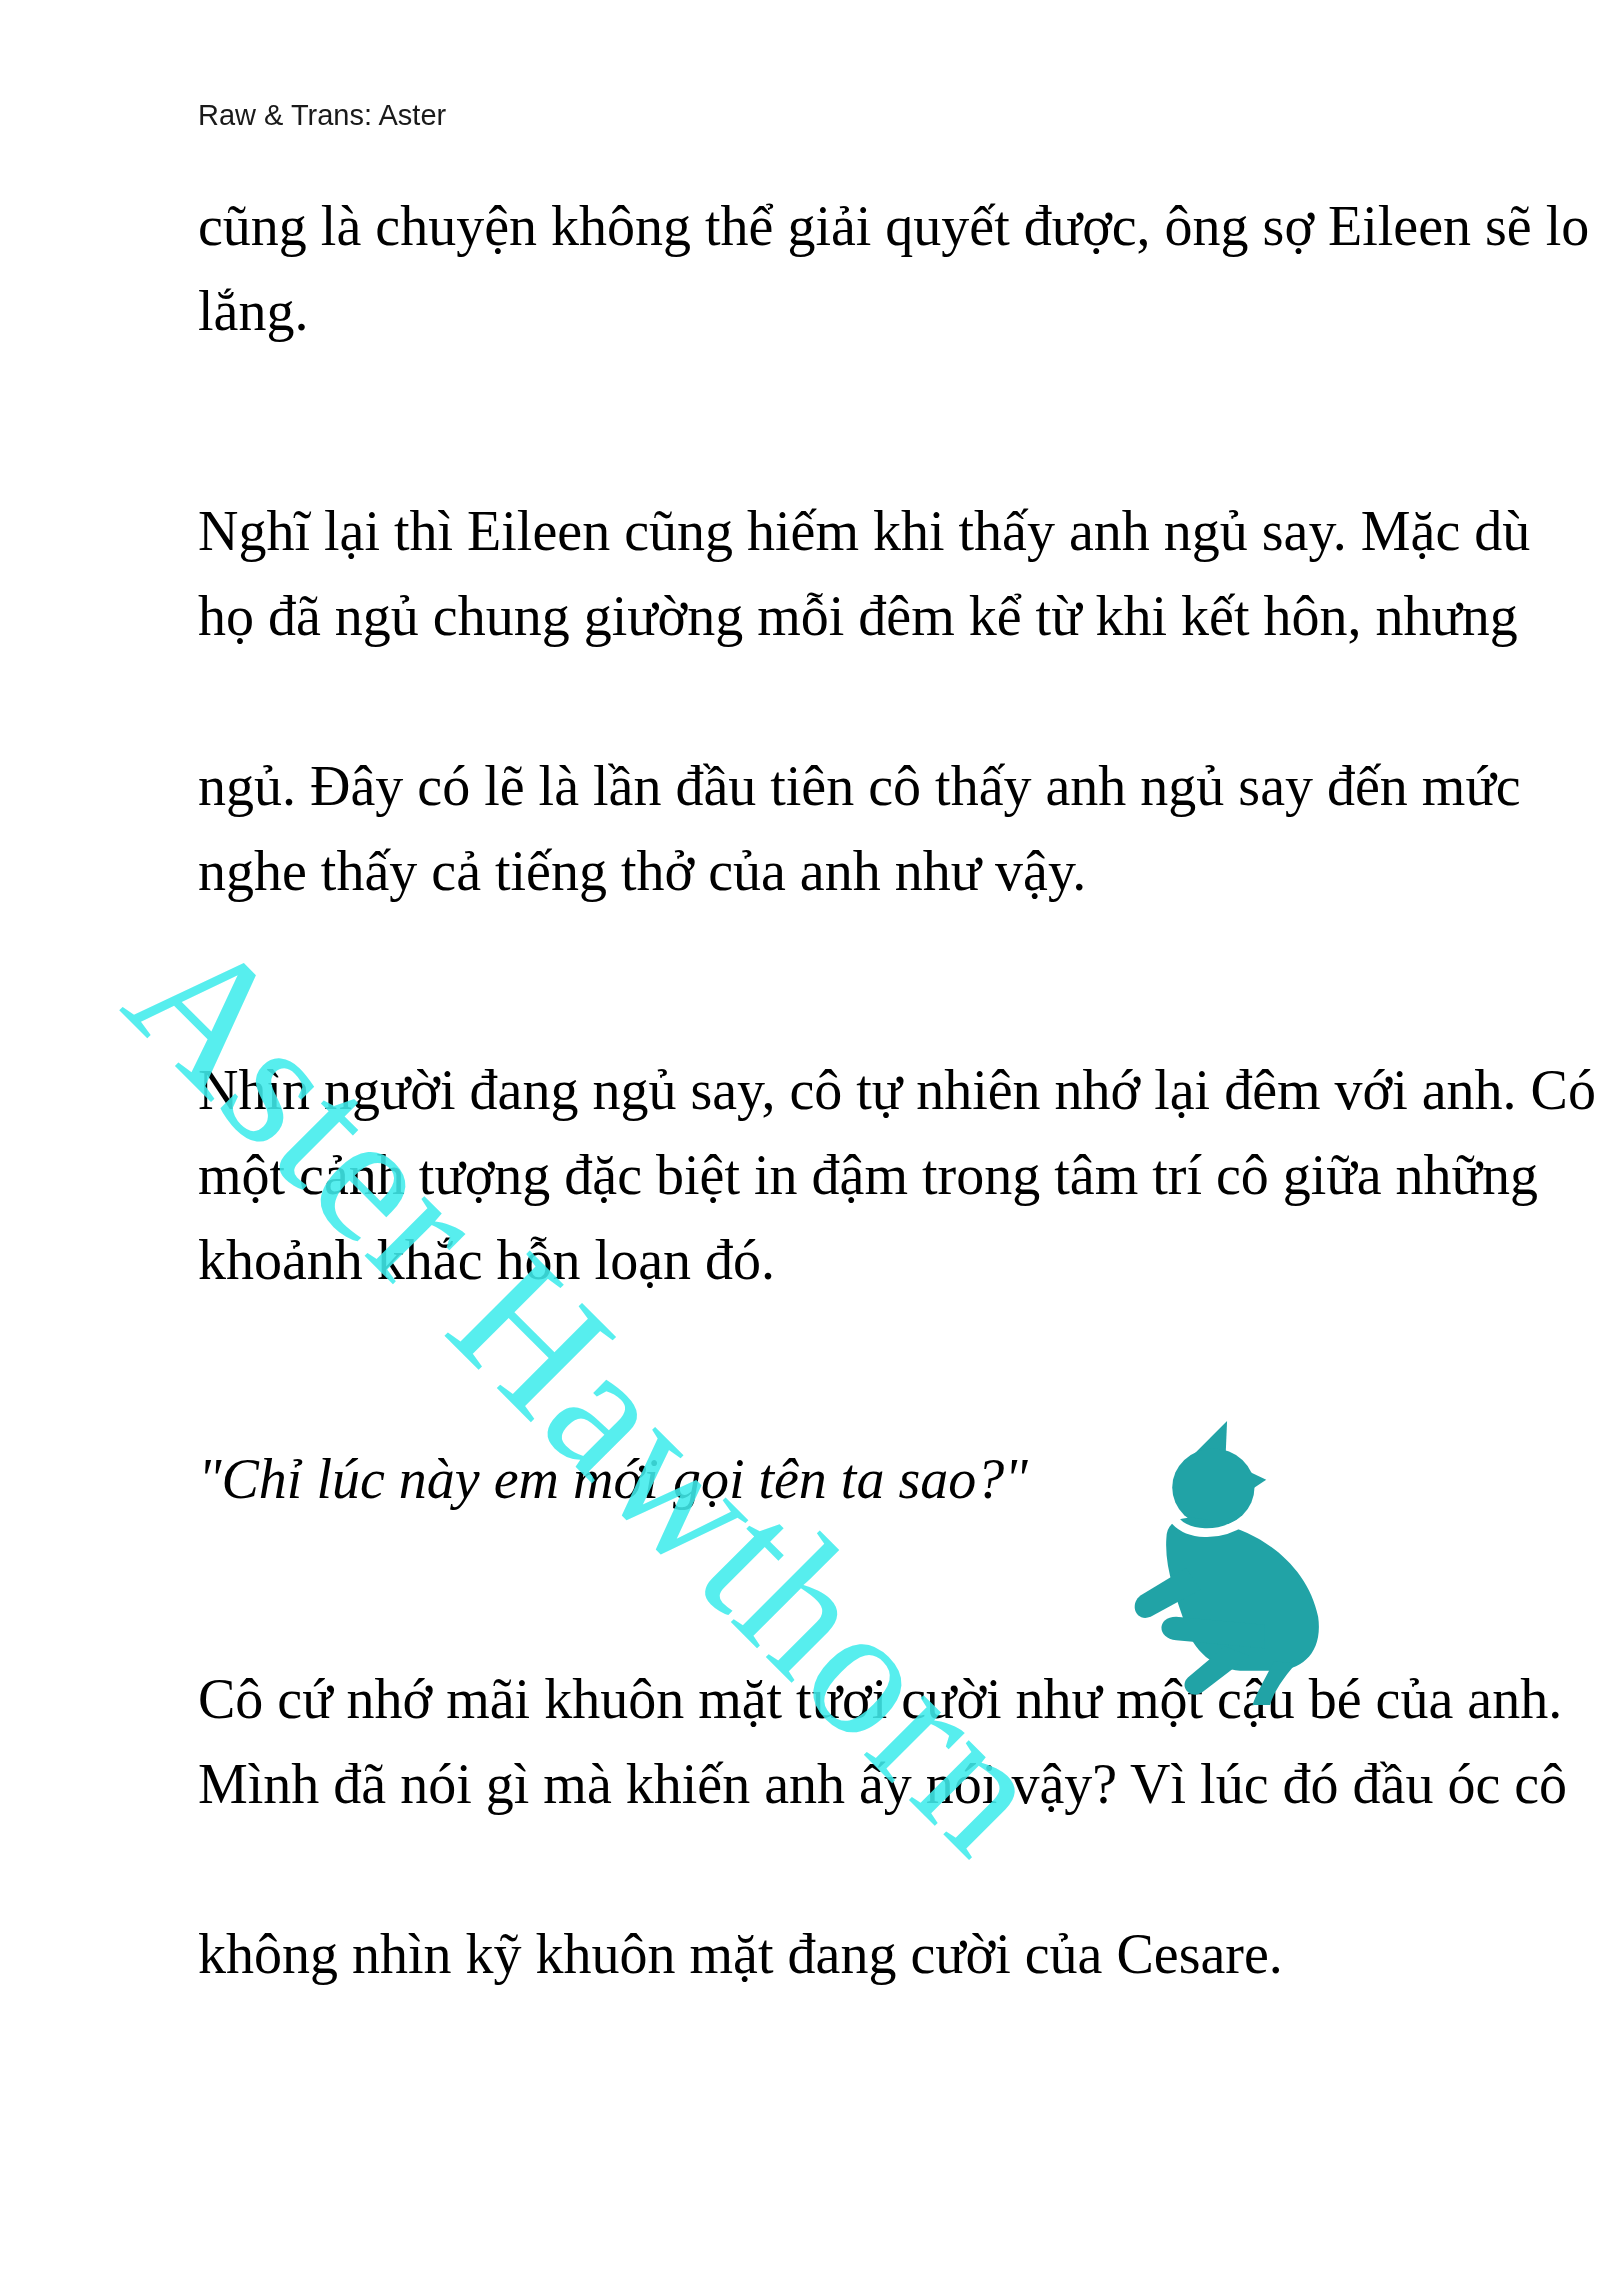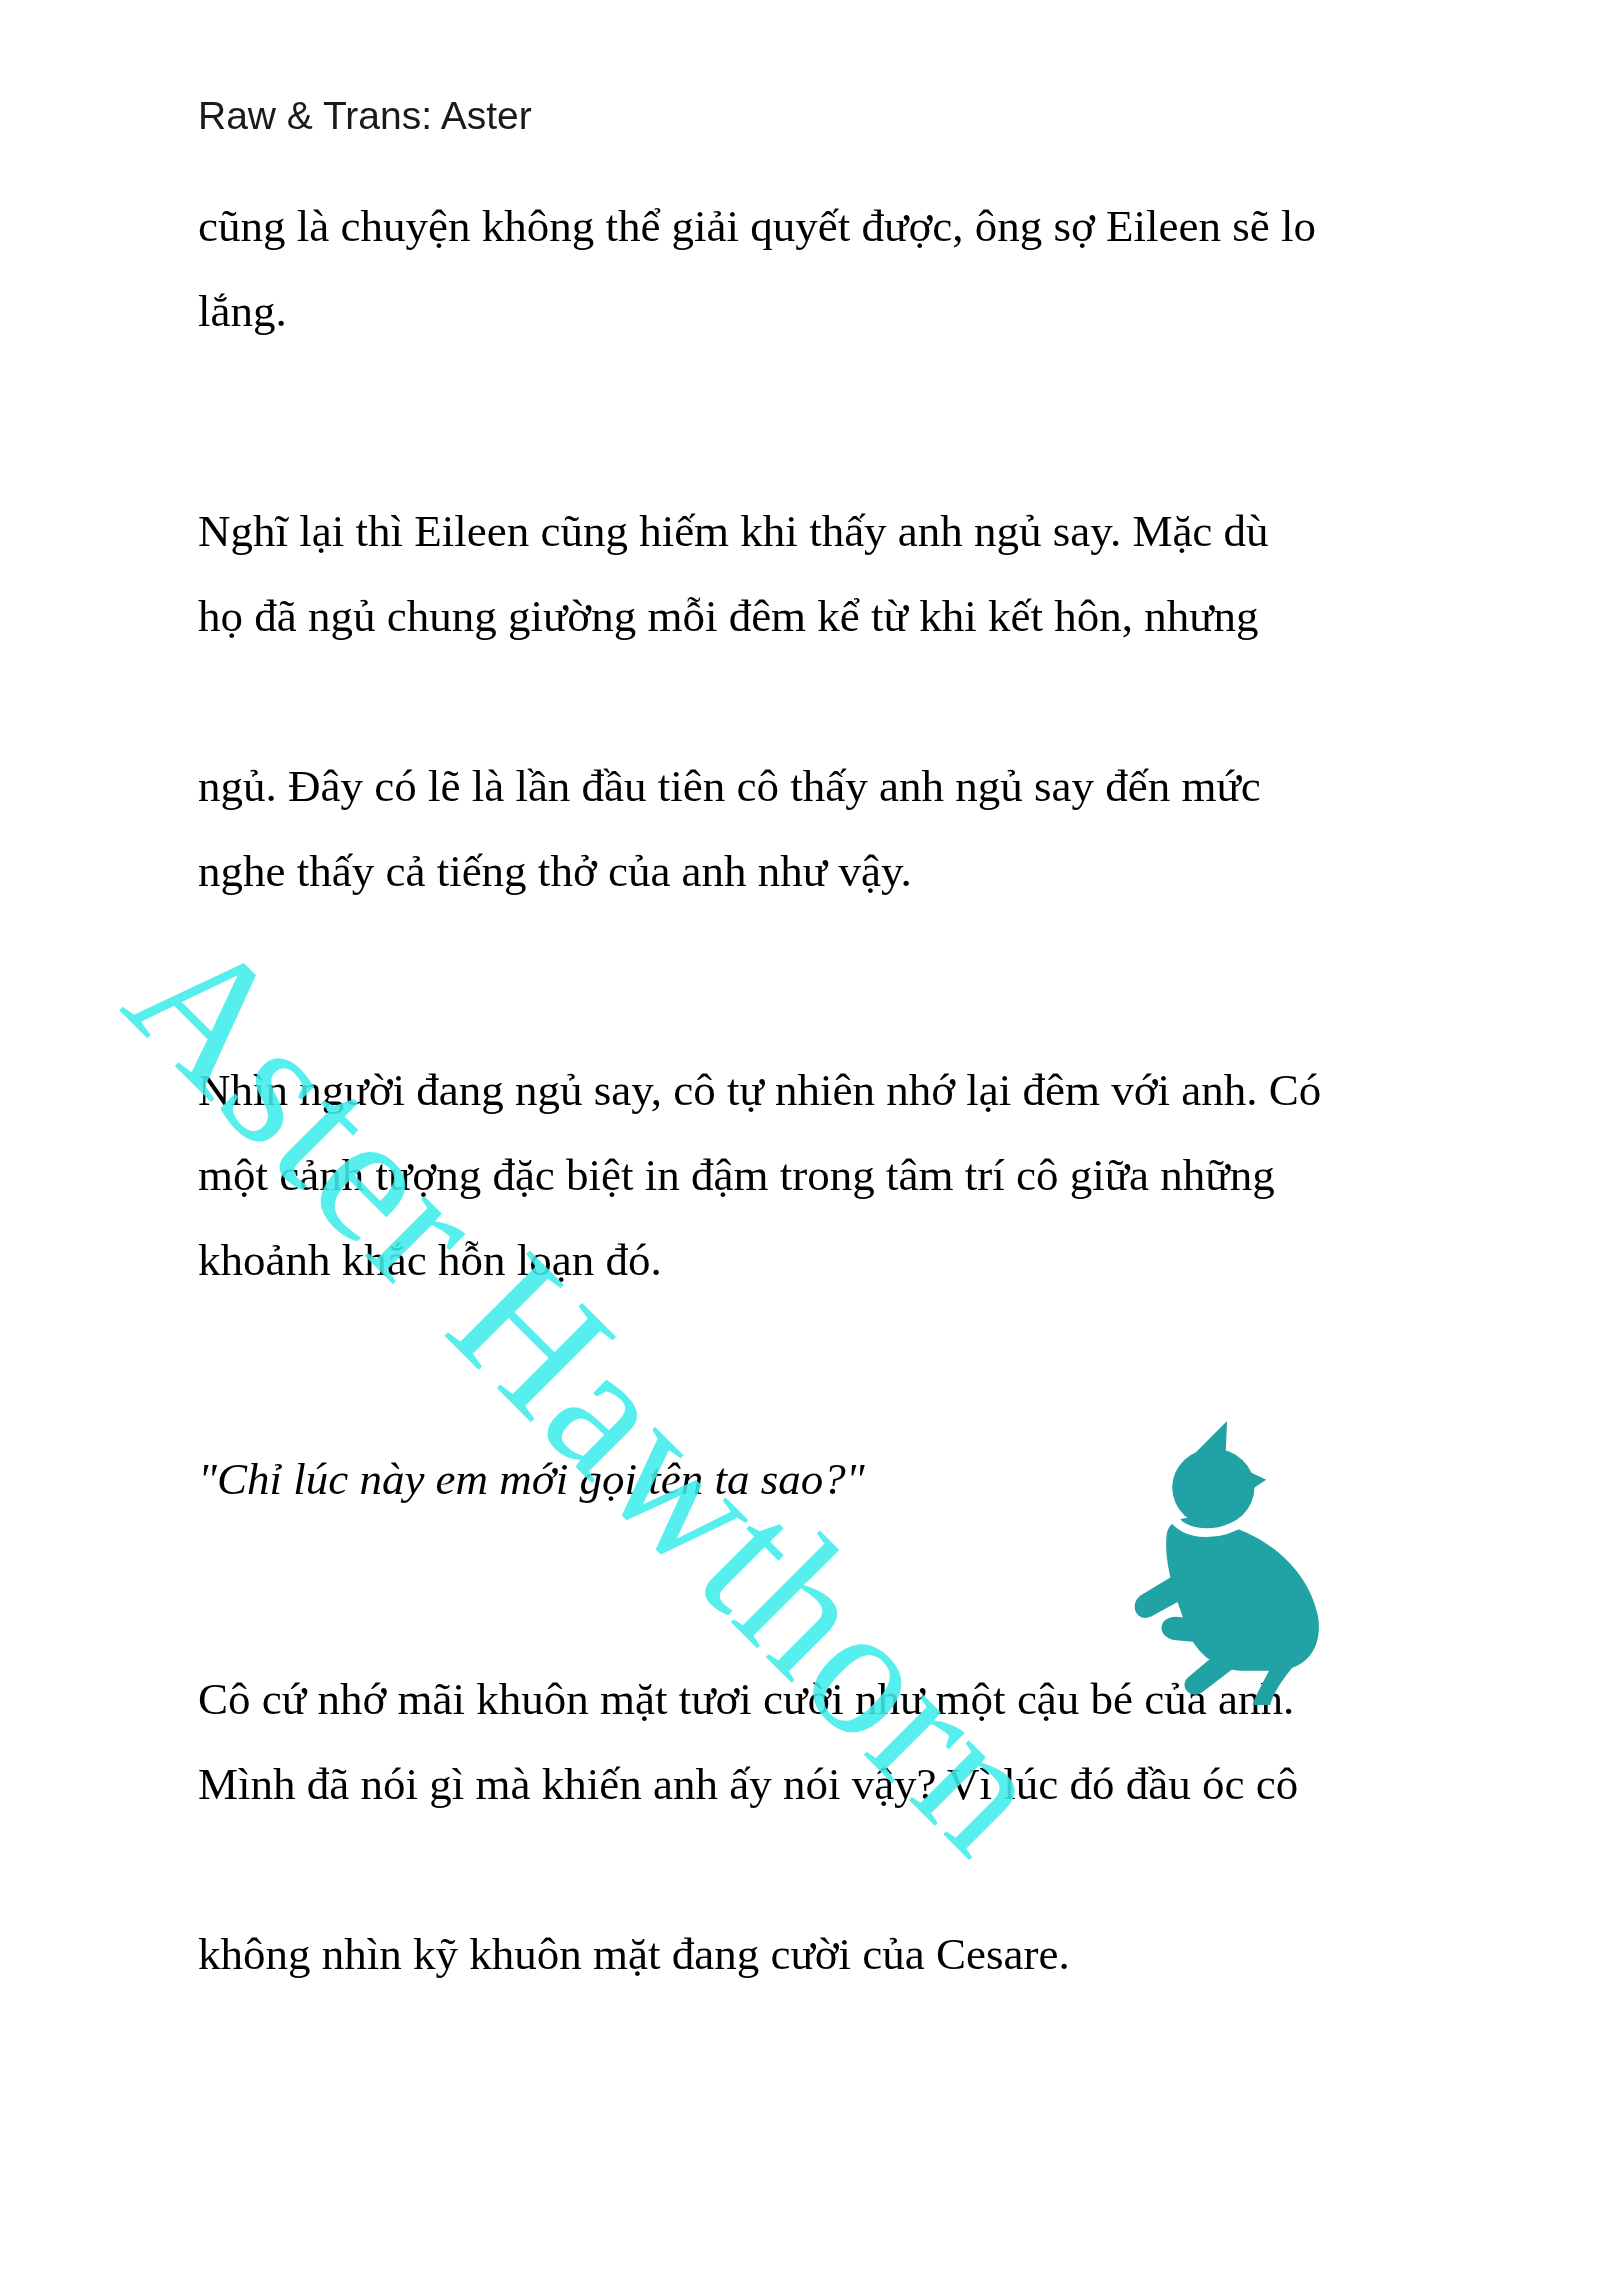--- a/index.html
+++ b/index.html
@@ -18,30 +18,30 @@
       left: 0; top: 0;
       width: 1621px;
       height: 2293px;
       background: #ffffff;
     }
     .header {
       position: absolute;
       left: 198px;
       top: 98px;
       font-family: "Liberation Sans", sans-serif;
-      font-size: 39px;
+      font-size: 29px;
       color: #1a1a1a;
       line-height: 35px;
       white-space: nowrap;
     }
     .line {
       position: absolute;
       left: 198px;
       font-family: "Liberation Serif", serif;
-      font-size: 45px;
+      font-size: 56px;
       line-height: 55px;
       color: #000000;
       white-space: nowrap;
     }
     .line.italic {
       font-style: italic;
     }
     .watermark {
       position: absolute;
       left: 137px;

